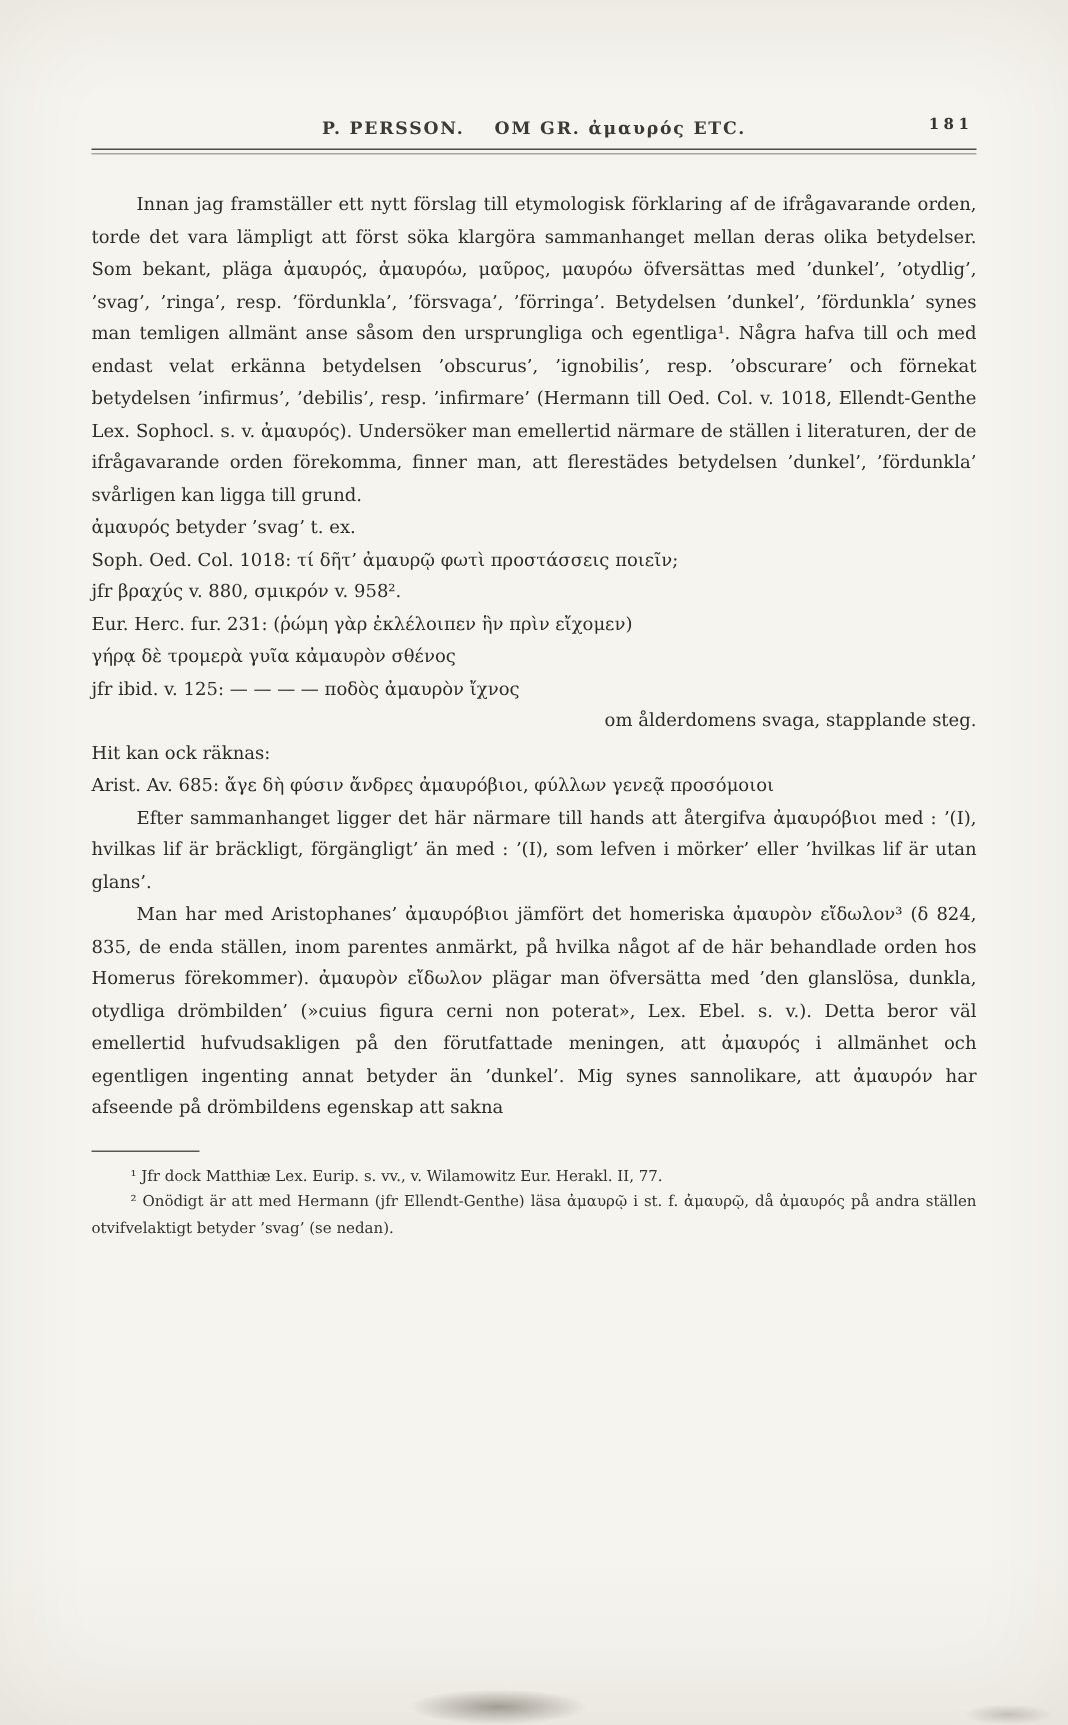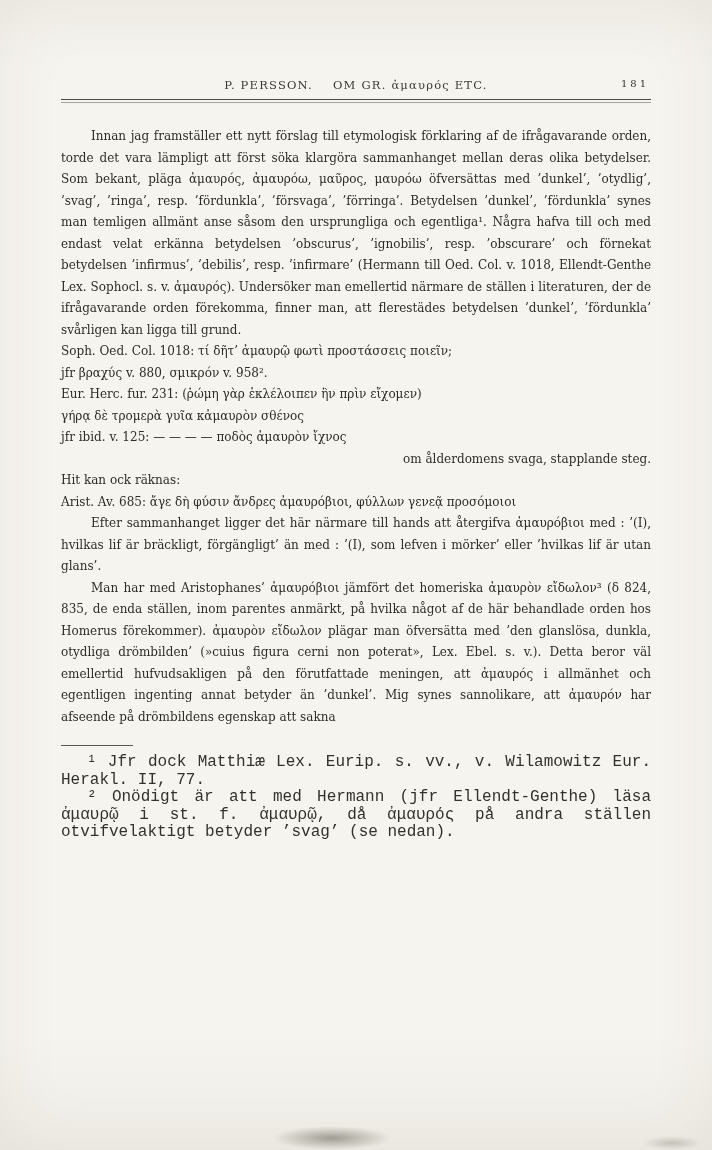--- a/index.html
+++ b/index.html
@@ -20,20 +20,21 @@
   }
   .header {
     position: relative;
     display: flex;
     justify-content: center;
     align-items: flex-start;
     font-size: 11.5px;
     letter-spacing: 1.2px;
     color: #3c3a35;
     white-space: nowrap;
+    font-weight: bold;
   }
   .header .title-group { display: inline-flex; gap: 20px; }
   .header .page-number {
     position: absolute; right: 2px; top: 0;
     letter-spacing: 3px; font-size: 10px; color: #35332e;
   }
   .header-rule {
     margin-top: 7px;
     height: 2px;
     border-top: 1.6px solid #4e4c46;
@@ -50,24 +51,23 @@
   .qd  { margin-left: 140px; }
   .qd2 { margin-left: 122px; }
   .flush { margin-left: 0; text-align: right; }
   .footnote-rule {
     margin-top: 17px;
     width: 72px;
     border-top: 1.2px solid #5a574f;
   }
   .footnotes {
     margin-top: 8px;
-    font-size: 16px;
+    font-size: 10px;
     line-height: 17.5px;
     color: #33312c;
-    font-family: Liberation Mono, monospace;
   }
   .footnotes p { margin: 0; text-align: justify; text-indent: 26px; }
   .smudge {
     position: absolute;
     left: 272px; bottom: 0px;
     width: 120px; height: 24px;
     background: radial-gradient(ellipse at center, rgba(85,80,70,0.5), rgba(85,80,70,0) 70%);
   }
   .smudge-right {
     position: absolute;
@@ -86,20 +86,21 @@
       <span>P. PERSSON.</span>
       <span>OM GR. ἀμαυρός ETC.</span>
     </span>
     <span class="page-number">181</span>
   </div>
 
   <div class="header-rule"></div>
 
   <div class="body">
     <p class="para">Innan jag framställer ett nytt förslag till etymologisk förklaring af de ifrågavarande orden, torde det vara lämpligt att först söka klargöra sammanhanget mellan deras olika betydelser. Som bekant, pläga ἀμαυρός, ἀμαυρόω, μαῦρος, μαυρόω öfversättas med ’dunkel’, ’otydlig’, ’svag’, ’ringa’, resp. ’fördunkla’, ’försvaga’, ’förringa’. Betydelsen ’dunkel’, ’fördunkla’ synes man temligen allmänt anse såsom den ursprungliga och egentliga¹. Några hafva till och med endast velat erkänna betydelsen ’obscurus’, ’ignobilis’, resp. ’obscurare’ och förnekat betydelsen ’infirmus’, ’debilis’, resp. ’infirmare’ (Hermann till Oed. Col. v. 1018, Ellendt-Genthe Lex. Sophocl. s. v. ἀμαυρός). Undersöker man emellertid närmare de ställen i literaturen, der de ifrågavarande orden förekomma, finner man, att flerestädes betydelsen ’dunkel’, ’fördunkla’ svårligen kan ligga till grund.</p>
+    <p class="q">ἀμαυρός betyder ’svag’ t. ex.</p>
     <p class="q">Soph. Oed. Col. 1018: τί δῆτ’ ἀμαυρῷ φωτὶ προστάσσεις ποιεῖν;</p>
     <p class="q">jfr βραχύς v. 880, σμικρόν v. 958².</p>
     <p class="q">Eur. Herc. fur. 231: (ῥώμη γὰρ ἐκλέλοιπεν ἣν πρὶν εἴχομεν)</p>
     <p class="qd">γήρᾳ δὲ τρομερὰ γυῖα κἀμαυρὸν σθένος</p>
     <p class="q">jfr ibid. v. 125: — — — — ποδὸς ἀμαυρὸν ἴχνος</p>
     <p class="flush">om ålderdomens svaga, stapplande steg.</p>
     <p class="q">Hit kan ock räknas:</p>
     <p class="q">Arist. Av. 685: ἄγε δὴ φύσιν ἄνδρες ἀμαυρόβιοι, φύλλων γενεᾷ προσόμοιοι</p>
     <p class="para">Efter sammanhanget ligger det här närmare till hands att återgifva ἀμαυρόβιοι med : ’(I), hvilkas lif är bräckligt, förgängligt’ än med : ’(I), som lefven i mörker’ eller ’hvilkas lif är utan glans’.</p>
     <p class="para">Man har med Aristophanes’ ἀμαυρόβιοι jämfört det homeriska ἀμαυρὸν εἴδωλον³ (δ 824, 835, de enda ställen, inom parentes anmärkt, på hvilka något af de här behandlade orden hos Homerus förekommer). ἀμαυρὸν εἴδωλον plägar man öfversätta med ’den glanslösa, dunkla, otydliga drömbilden’ (»cuius figura cerni non poterat», Lex. Ebel. s. v.). Detta beror väl emellertid hufvudsakligen på den förutfattade meningen, att ἀμαυρός i allmänhet och egentligen ingenting annat betyder än ’dunkel’. Mig synes sannolikare, att ἀμαυρόν har afseende på drömbildens egenskap att sakna</p>

